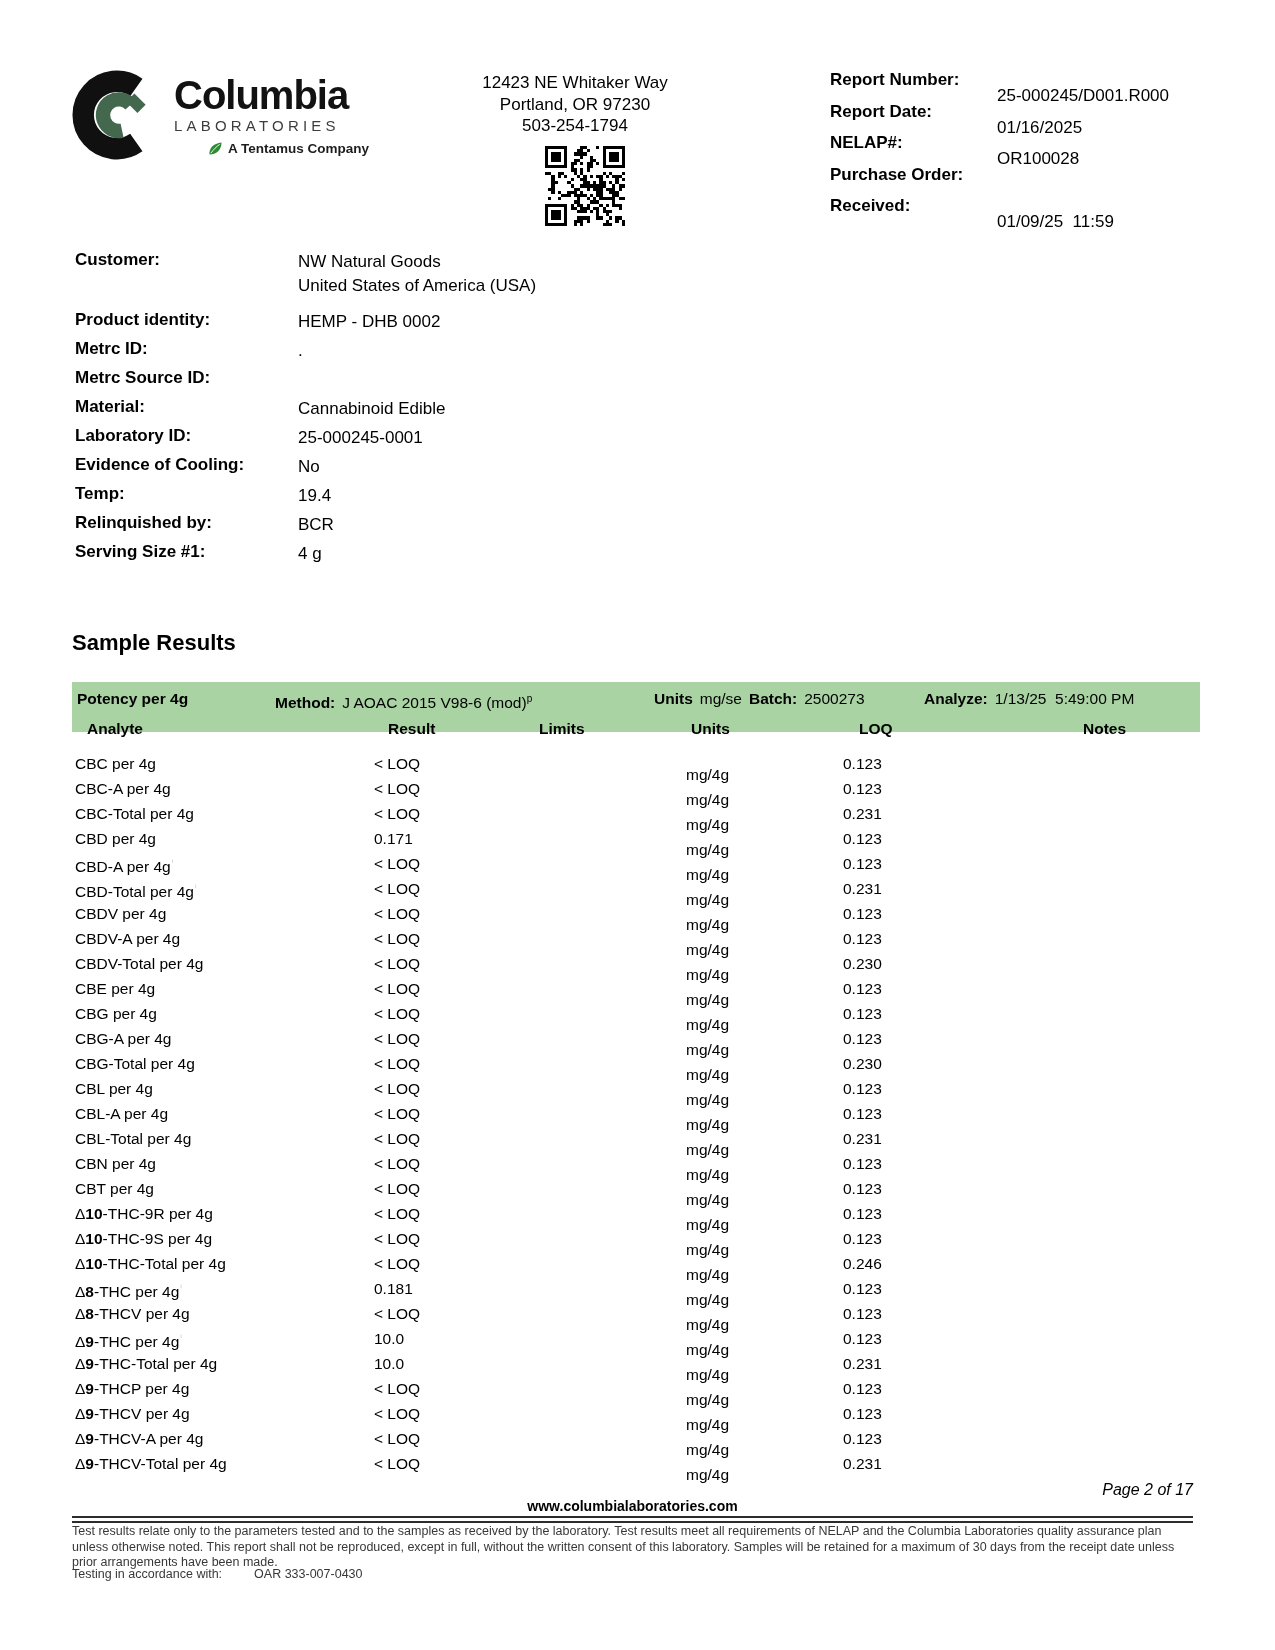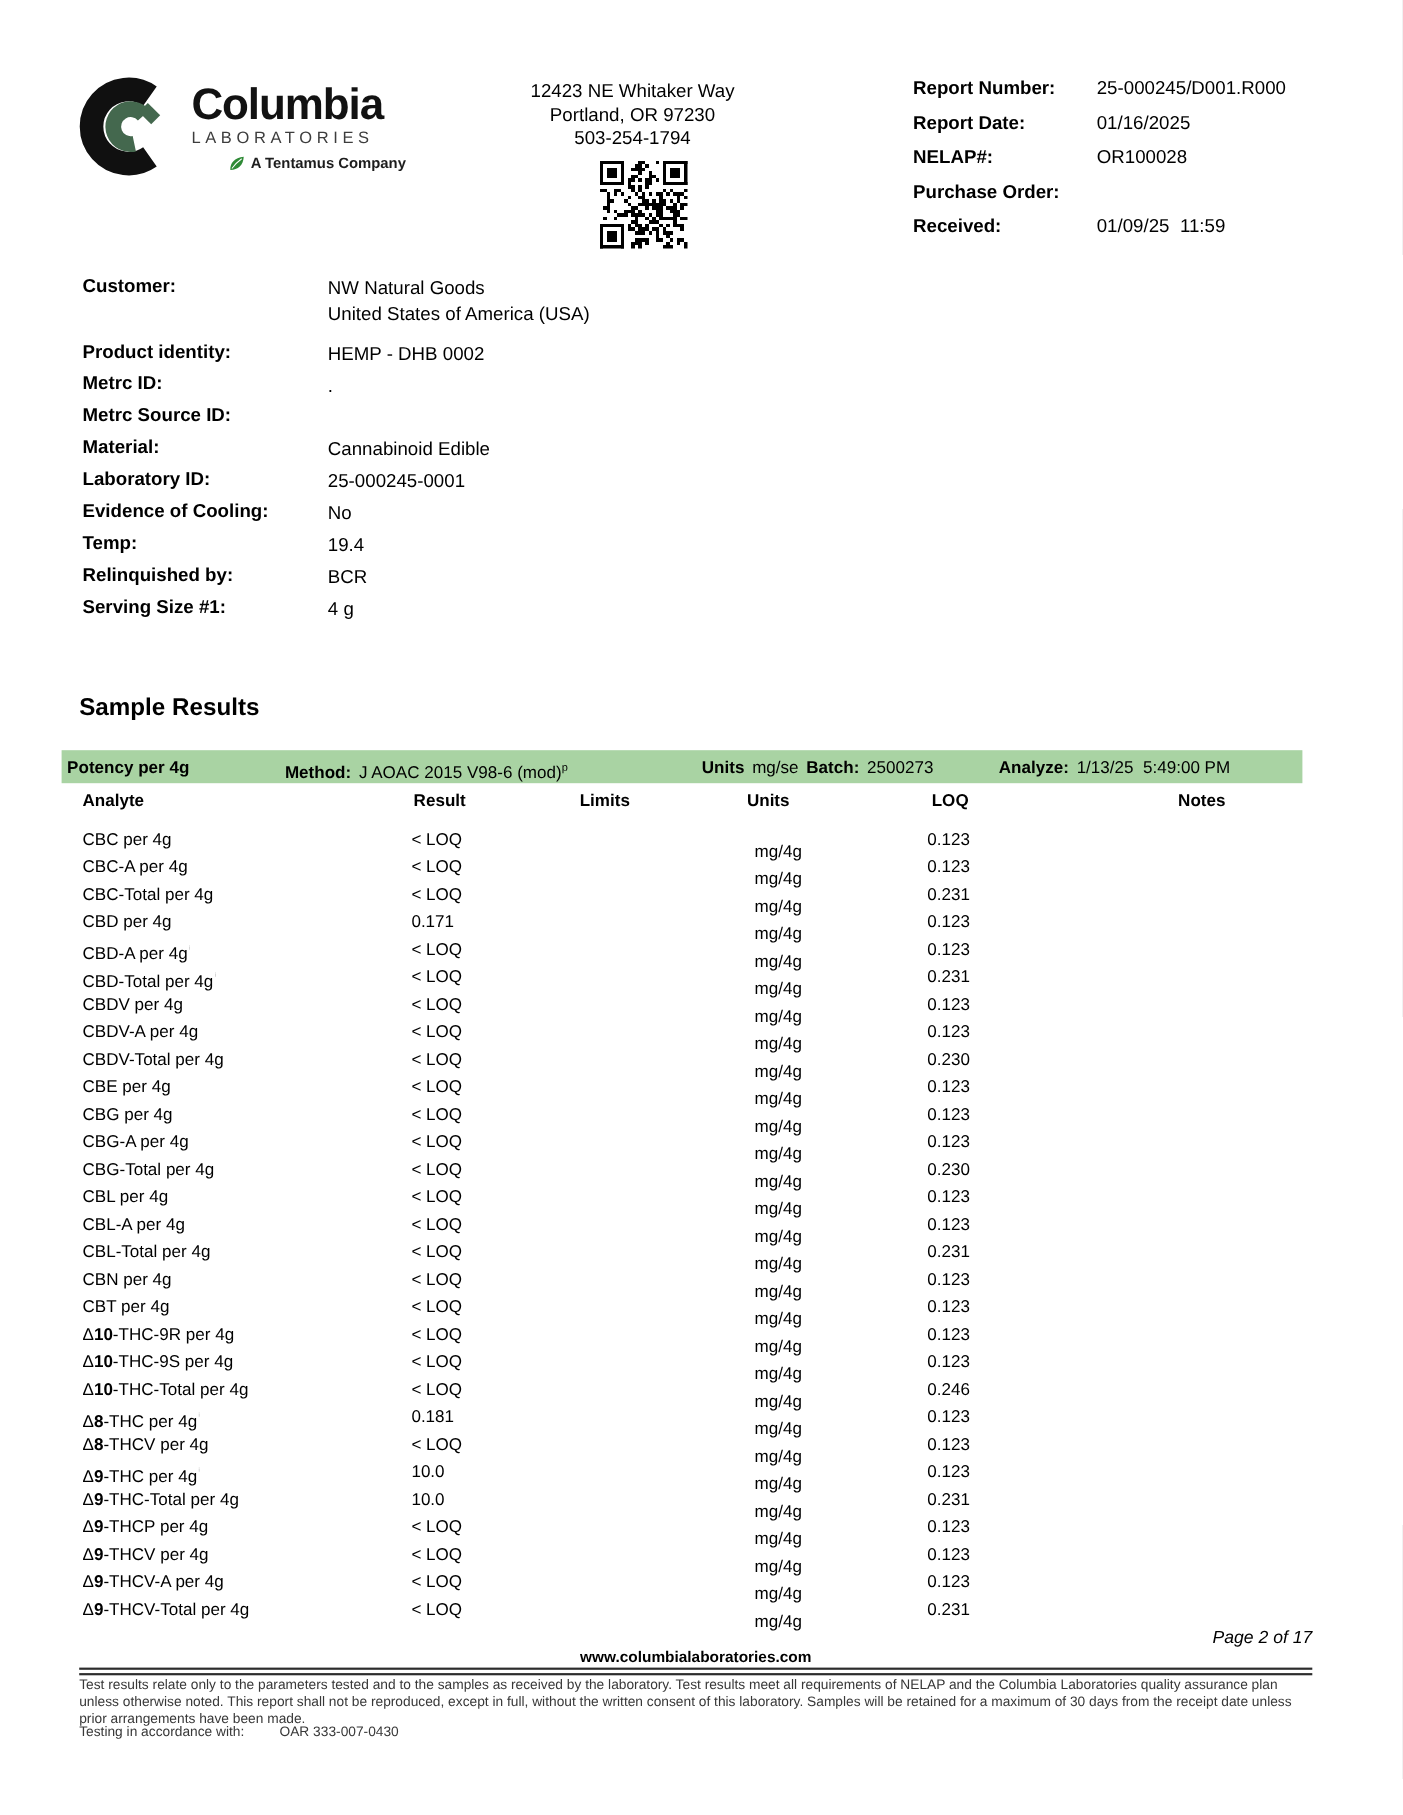--- a/index.html
+++ b/index.html
@@ -15,45 +15,45 @@
   .logo-tagline{margin-top:7px;margin-left:34px;font-size:13.5px;font-weight:bold;color:#1d1d1d;
                 display:flex;align-items:center;gap:5px;}
 
   .addr{position:absolute;left:455px;top:72px;width:240px;text-align:center;
         font-size:17px;line-height:21.5px;}
   .qr{position:absolute;left:545px;top:146px;width:80px;height:80px;}
 
   .report-info{position:absolute;left:830px;top:70px;font-size:17px;}
   .ri-row{display:flex;height:31.5px;align-items:flex-start;}
   .ri-label{font-weight:bold;width:167px;flex:0 0 167px;}
-  .ri-value{white-space:pre-wrap;}
+  .ri-value{white-space:pre-wrap;margin-top:16px;}
 
   
   .sample-info{position:absolute;left:75px;top:250px;font-size:17px;}
   .si-row{display:flex;min-height:29px;align-items:flex-start;}
   .si-row.two-line{height:60px;}
   .si-label{font-weight:bold;width:223px;flex:0 0 223px;}
   .si-value{white-space:pre-wrap;line-height:24px;}
 
   
   .section-title{position:absolute;left:72px;top:630px;width:1062px;margin:0;
                  text-align:left;font-size:22px;font-weight:bold;}
 
-  .green-bar{position:absolute;left:56px;top:682px;width:1128px;height:30px;font-size:15.5px;}
+  .green-bar{position:absolute;left:72px;top:682px;width:1128px;height:50px;font-size:15.5px;}
   .green-bar .cell{position:absolute;top:0;height:34px;line-height:34px;white-space:pre;}
   .gb-title{left:5px;font-weight:bold;}
   .gb-method{left:203px;}
   .gb-units{left:582px;}
   .gb-analyze{left:852px;}
   .green-bar b{font-weight:bold;}
   .green-bar sup{font-size:10px;}
   .gb-gap{display:inline-block;width:7px;}
 
   .t-head{position:absolute;left:0;top:720px;width:1275px;height:25px;font-size:15.5px;font-weight:bold;}
-  .t-head span{position:absolute;top:0;}
+  .t-head span{position:absolute;top:0;margin-left:12px;}
   .h-analyte{left:75px;} .h-result{left:376px;} .h-limits{left:527px;}
   .h-units{left:679px;}  .h-loq{left:847px;}    .h-notes{left:1071px;}
 
   .t-body{position:absolute;left:0;top:751px;width:1275px;}
   .t-row{position:relative;height:25px;font-size:15.5px;}
   .t-row .c{position:absolute;top:0;line-height:25px;white-space:pre;}
   .c-analyte{left:75px;} .c-result{left:374px;} .c-units{left:686px;margin-top:11px;} .c-loq{left:843px;}
   .fmark{font-size:9px;color:#b9b9b9;vertical-align:super;margin-left:1px;}
 
   

